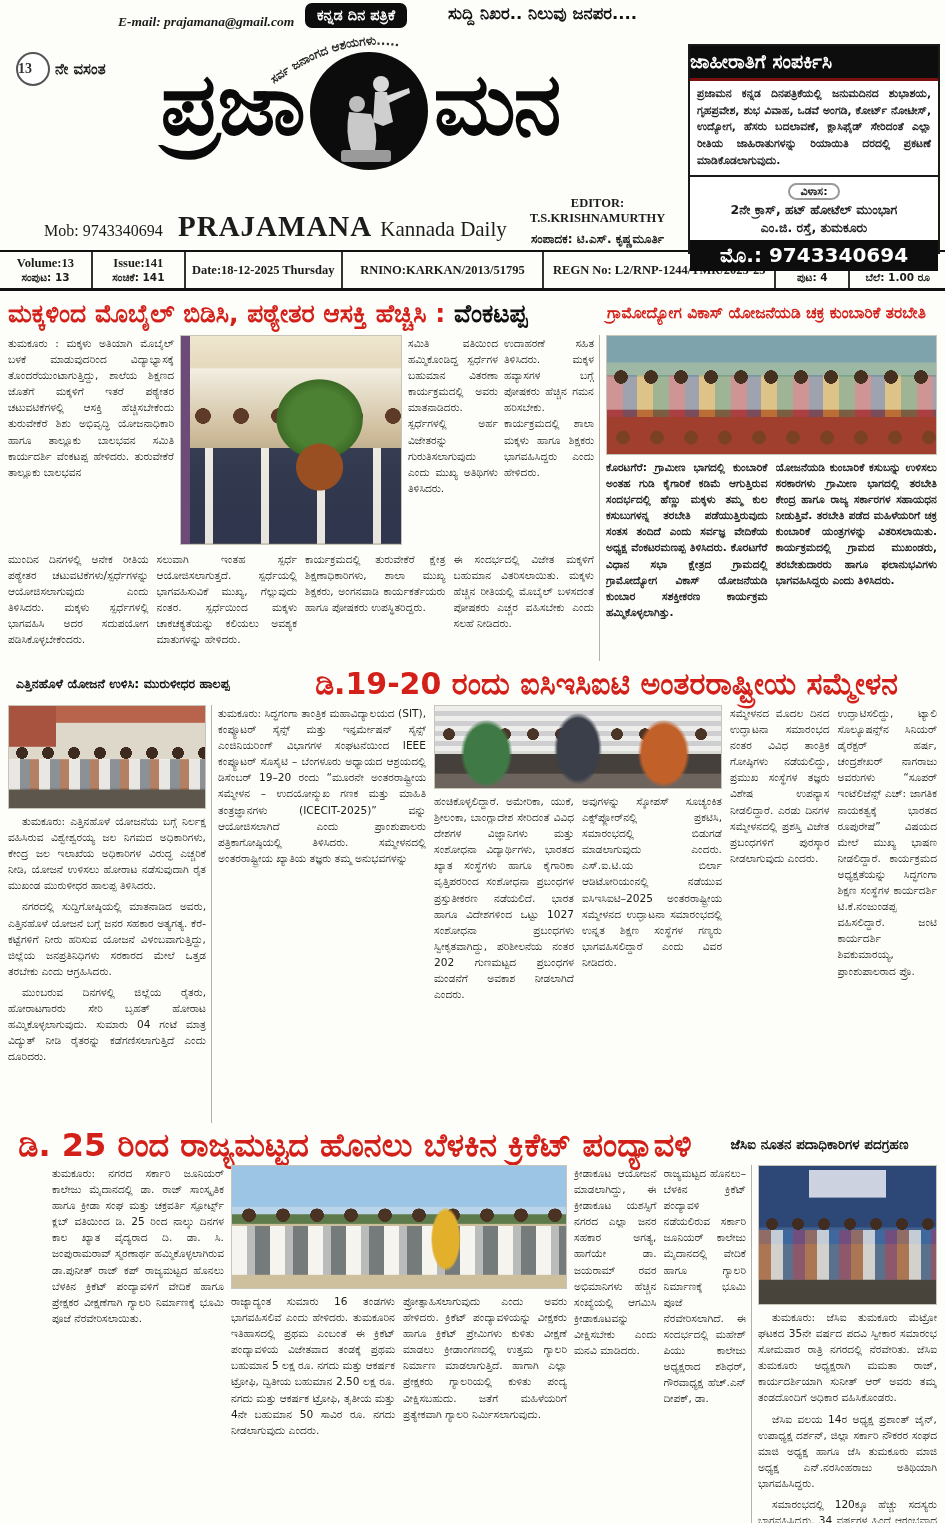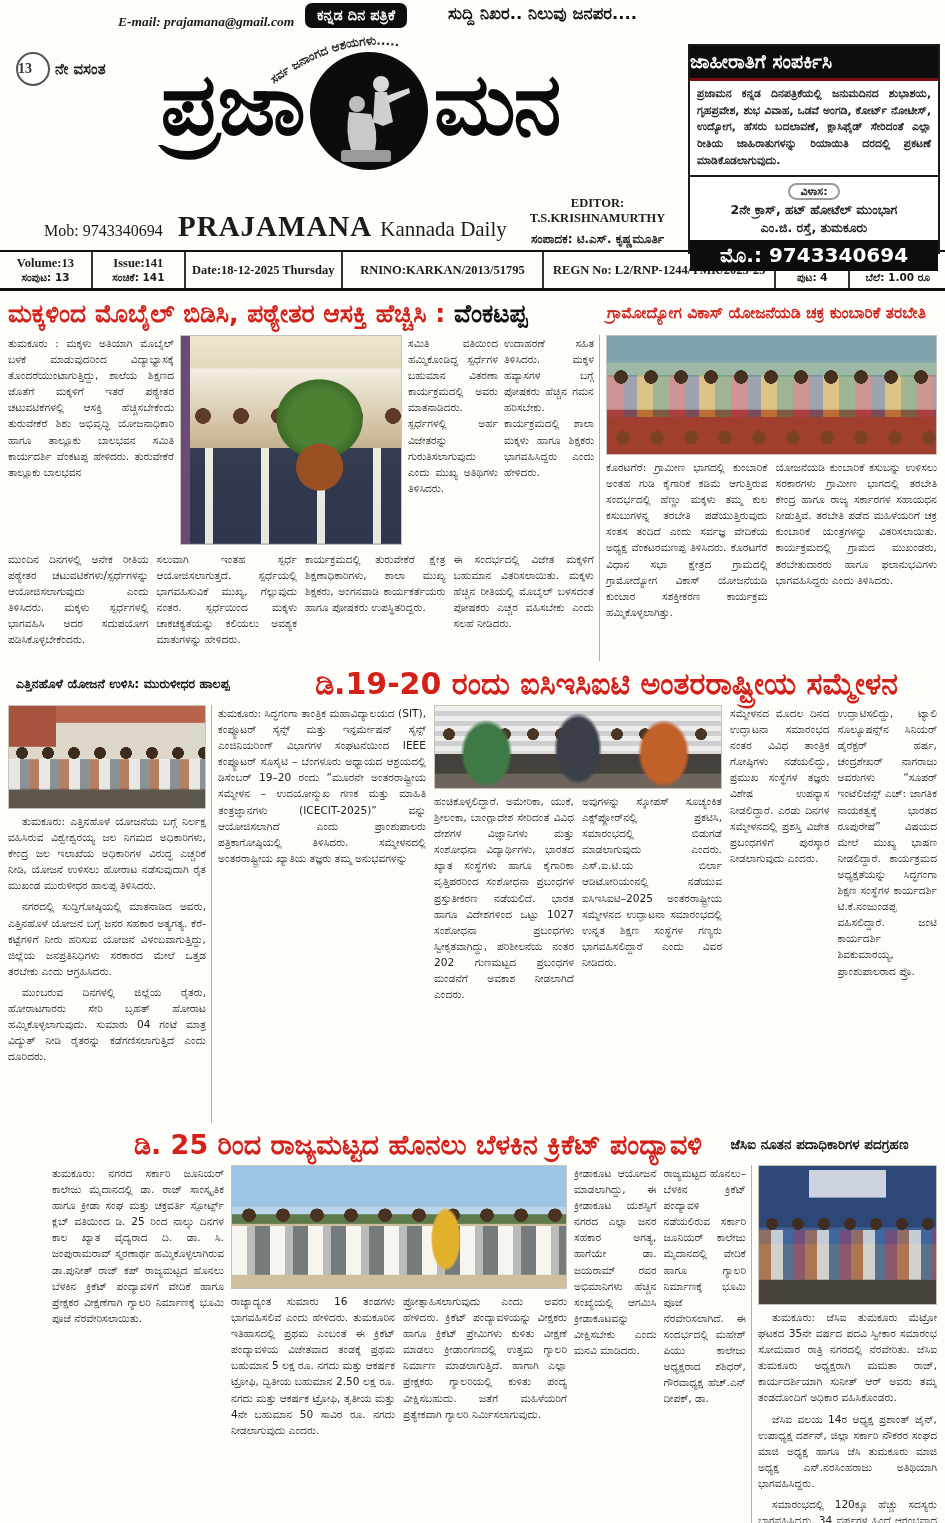--- a/index.html
+++ b/index.html
@@ -60,42 +60,42 @@
   .sec1-head .left{width:588px;font-size:25px;white-space:nowrap;}
   .sec1-head .right{width:341px;font-size:15.5px;text-align:center;line-height:1.1;}
   .sec1-body{display:flex;height:326px;}
   .lead-body{width:586px;border-right:1px solid #b4b0a6;padding-right:5px;display:flex;flex-direction:column;}
   .lead-r1{display:flex;gap:6px;height:212px;}
   .lead-r1 .c1{width:166px;}
   .ph-lead{width:222px;height:210px;flex:0 0 auto;}
   .lead-r1 .cs{flex:1;}
   .lead-r2{display:flex;gap:8px;flex:1;margin-top:4px;}
   .lead-r2 .col{flex:1;}
-  .pottery-body{flex:1;padding-left:6px;display:flex;flex-direction:column;}
+  .pottery-body{flex:1;padding-left:6px;display:flex;flex-direction:column;font-weight:bold;}
   .ph-pottery{width:100%;height:120px;}
   .pottery-cols{display:flex;gap:8px;flex:1;margin-top:4px;}
   .pottery-cols .col{flex:1;}
   
   .sec2-head{display:flex;height:42px;align-items:center;}
   .sec2-head .left{width:252px;font-size:12.5px;line-height:1.15;}
   .sec2-head .right{flex:1;font-size:30px;text-align:center;white-space:nowrap;}
   .sec2-body{display:flex;height:418px;}
   .ettin{width:198px;border-right:1px solid #b4b0a6;padding-right:5px;}
   .ph-room{width:100%;height:104px;margin-bottom:4px;}
   .ettin .bodytxt{height:306px;overflow:hidden;}
   .icecit{flex:1;padding-left:6px;display:flex;gap:8px;}
   .icecit .c1{width:208px;}
   .icecit-mid{width:288px;display:flex;flex-direction:column;}
   .ph-meeting{width:100%;height:84px;}
   .icecit-mid-cols{display:flex;gap:8px;flex:1;margin-top:4px;}
   .icecit-mid-cols .col{flex:1;}
   .icecit .c4,.icecit .c5{flex:1;}
   
   .sec3-head{display:flex;height:40px;align-items:center;}
-  .sec3-head .left{width:694px;font-size:27px;text-align:right;white-space:nowrap;}
+  .sec3-head .left{width:694px;font-size:32px;text-align:center;white-space:nowrap;}
   .sec3-head .right{flex:1;font-size:13.5px;text-align:center;line-height:1.15;}
   .sec3-body{display:flex;height:358px;margin-left:44px;}
   .cricket{width:694px;border-right:1px solid #b4b0a6;padding-right:5px;display:flex;gap:7px;}
   .cricket .c1{width:172px;}
   .cricket-mid{width:336px;display:flex;flex-direction:column;}
   .ph-ground{width:100%;height:124px;}
   .cricket-mid-cols{display:flex;gap:8px;flex:1;margin-top:4px;}
   .cricket-mid-cols .col{flex:1;}
   .cricket .c4,.cricket .c5{flex:1;}
   .jci{flex:1;padding-left:6px;display:flex;flex-direction:column;}

